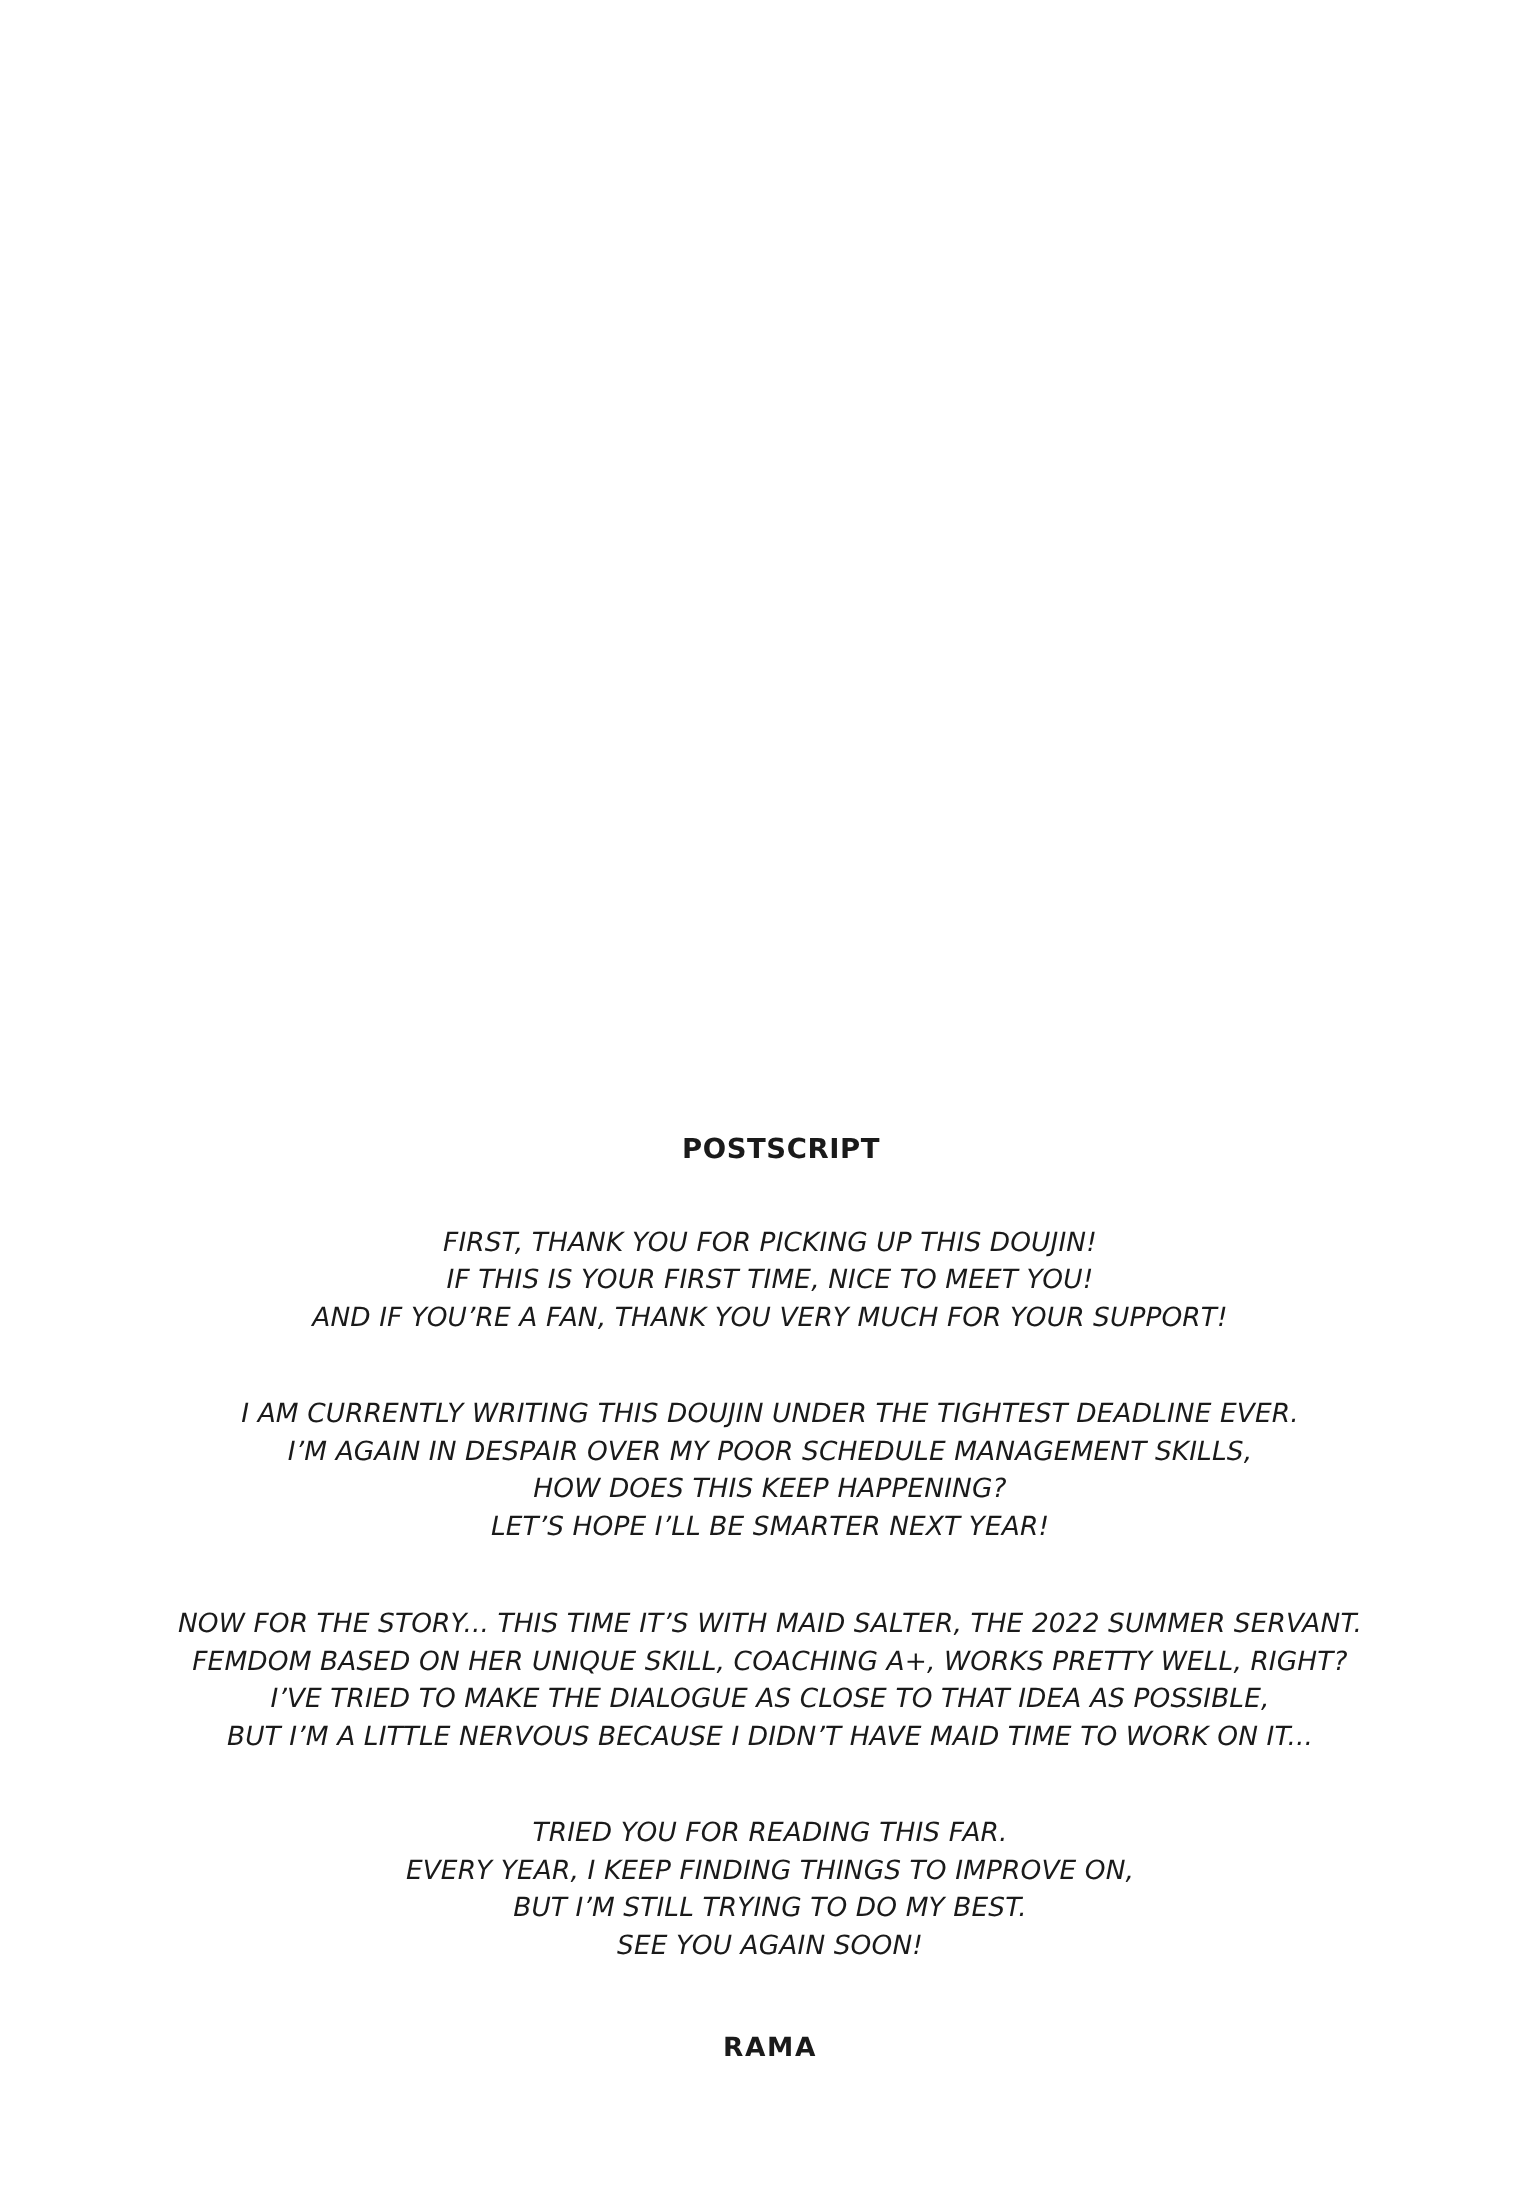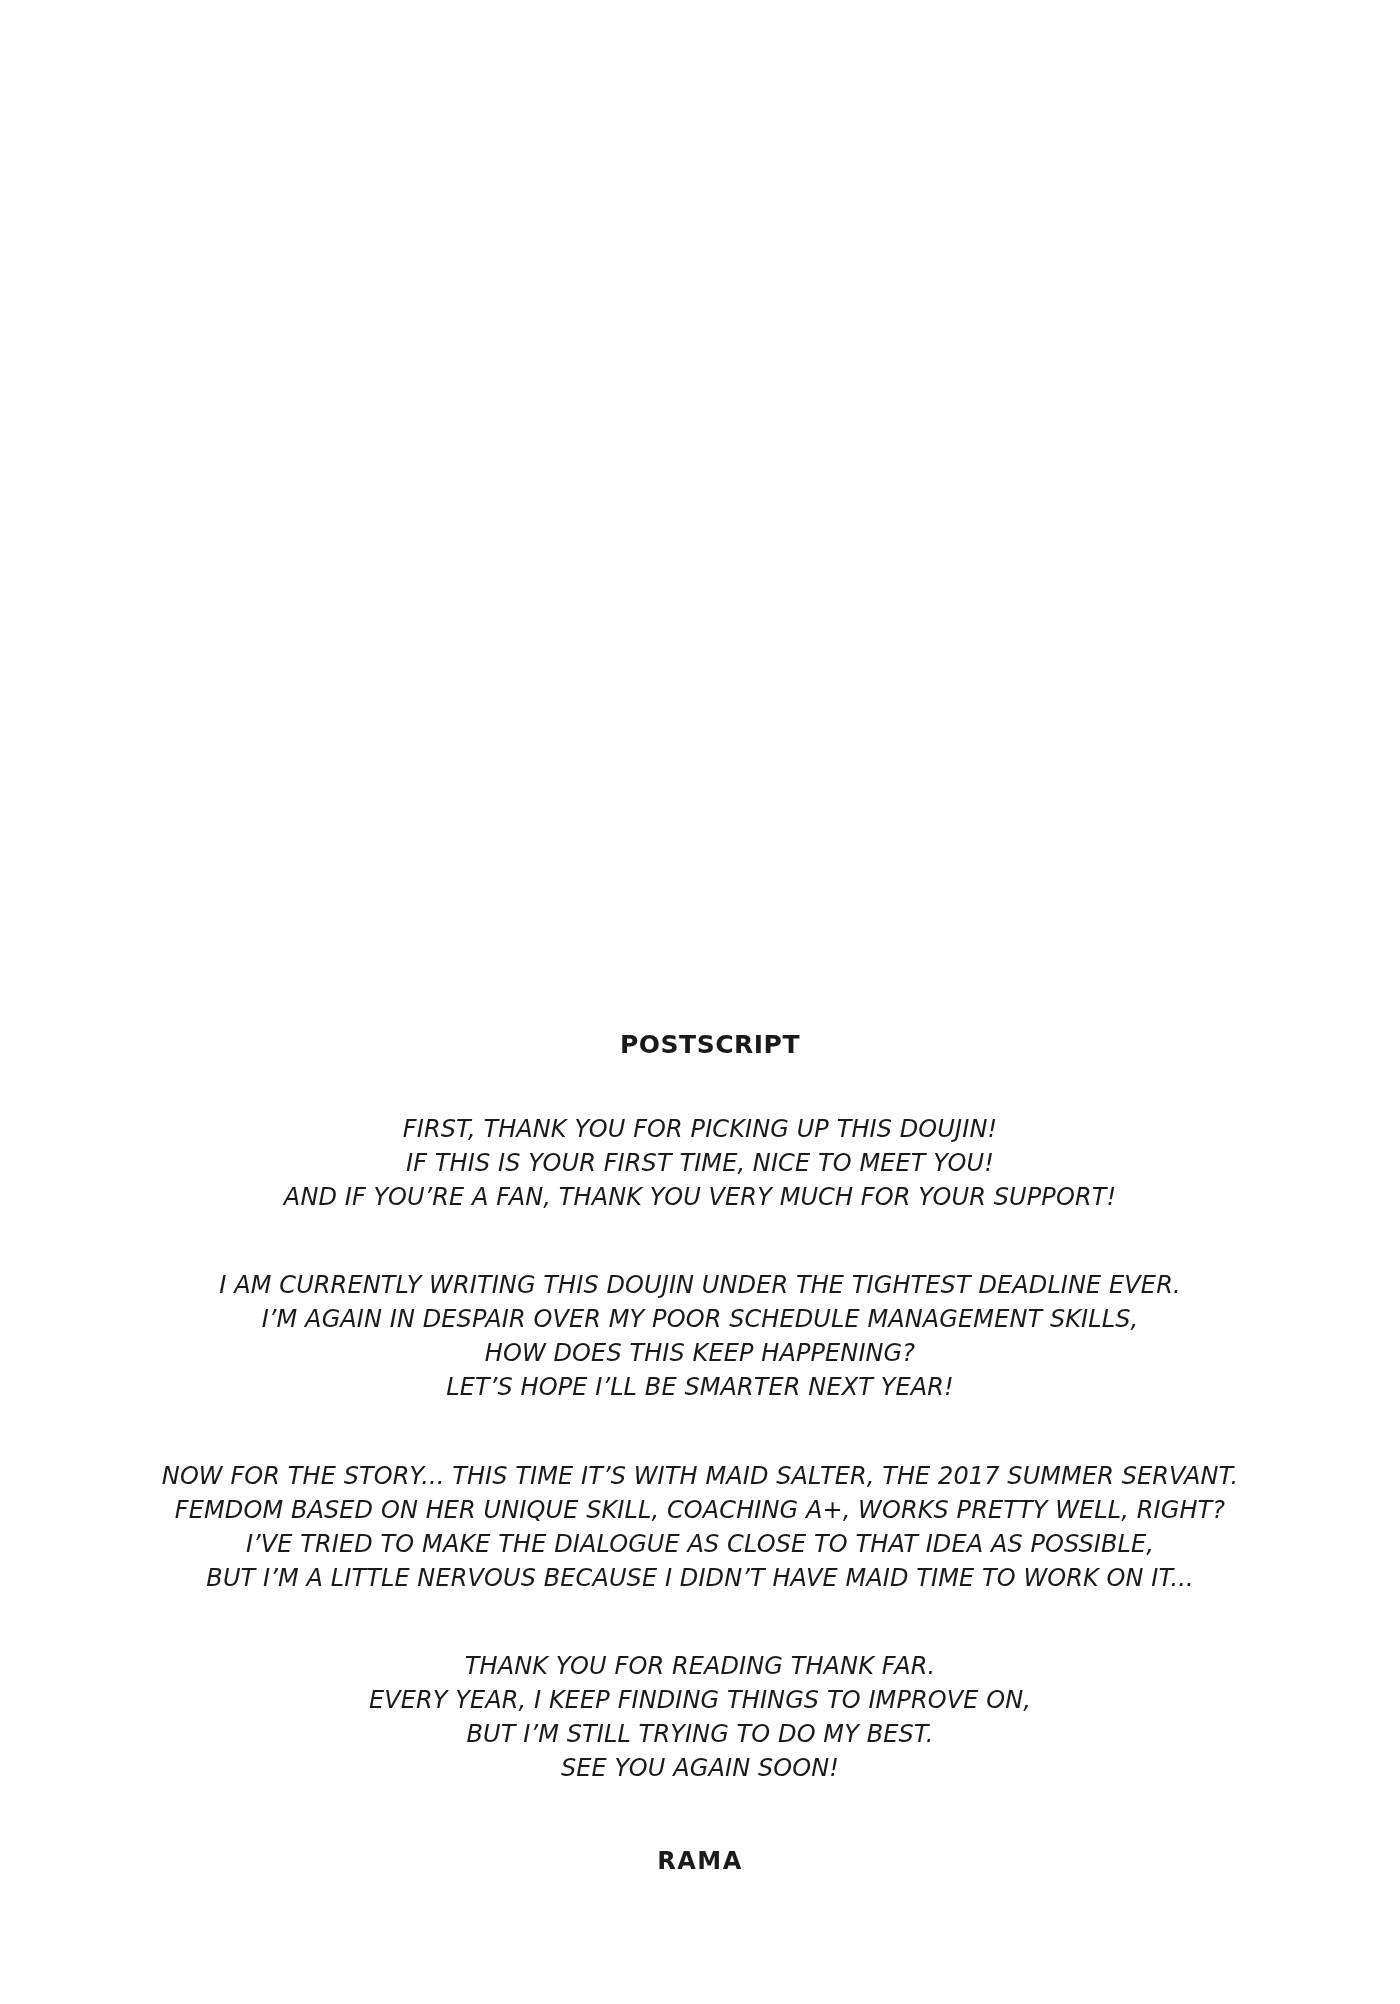--- a/index.html
+++ b/index.html
@@ -68,28 +68,28 @@
     </p>
 
     <p class="aw-block">
       <span class="aw-line">I AM CURRENTLY WRITING THIS DOUJIN UNDER THE TIGHTEST DEADLINE EVER.</span>
       <span class="aw-line">I’M AGAIN IN DESPAIR OVER MY POOR SCHEDULE MANAGEMENT SKILLS,</span>
       <span class="aw-line">HOW DOES THIS KEEP HAPPENING?</span>
       <span class="aw-line">LET’S HOPE I’LL BE SMARTER NEXT YEAR!</span>
     </p>
 
     <p class="aw-block">
-      <span class="aw-line">NOW FOR THE STORY... THIS TIME IT’S WITH MAID SALTER, THE 2017 SUMMER SERVANT.</span>
+      <span class="aw-line">NOW FOR THE STORY... THIS TIME IT’S WITH MAID SALTER, THE 2022 SUMMER SERVANT.</span>
       <span class="aw-line">FEMDOM BASED ON HER UNIQUE SKILL, COACHING A+, WORKS PRETTY WELL, RIGHT?</span>
       <span class="aw-line">I’VE TRIED TO MAKE THE DIALOGUE AS CLOSE TO THAT IDEA AS POSSIBLE,</span>
       <span class="aw-line">BUT I’M A LITTLE NERVOUS BECAUSE I DIDN’T HAVE MAID TIME TO WORK ON IT...</span>
     </p>
 
     <p class="aw-block">
-      <span class="aw-line">THANK YOU FOR READING THANK FAR.</span>
+      <span class="aw-line">TRIED YOU FOR READING THIS FAR.</span>
       <span class="aw-line">EVERY YEAR, I KEEP FINDING THINGS TO IMPROVE ON,</span>
       <span class="aw-line">BUT I’M STILL TRYING TO DO MY BEST.</span>
       <span class="aw-line">SEE YOU AGAIN SOON!</span>
     </p>
 
     <div class="aw-signature">RAMA</div>
 
   </div>
 </div>
 

